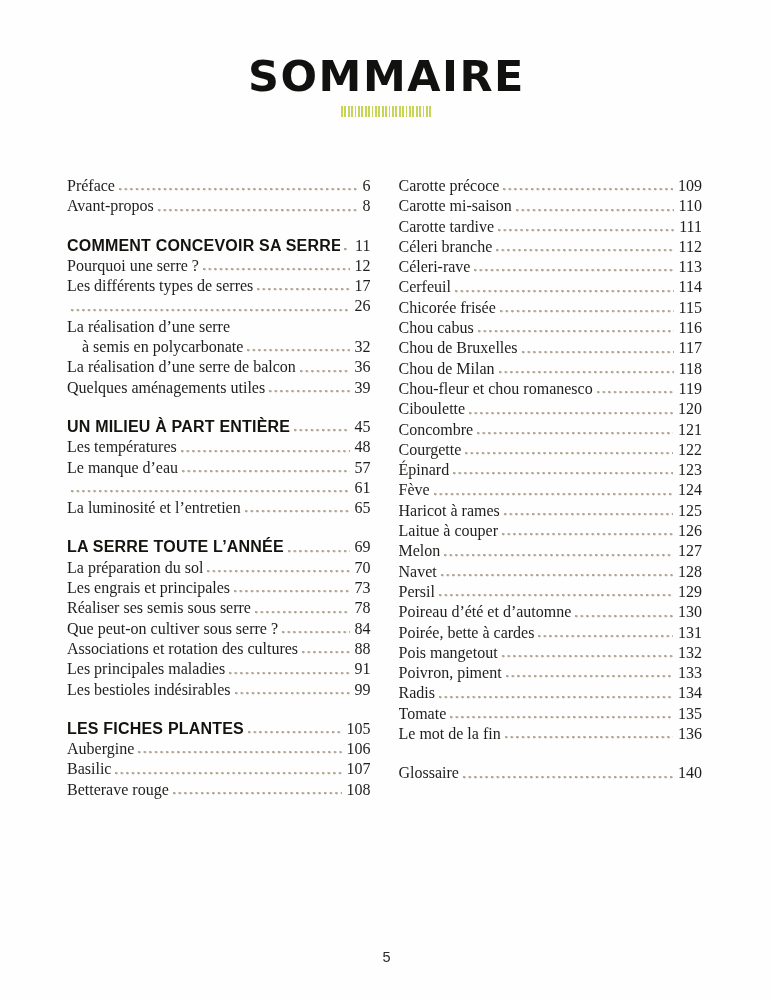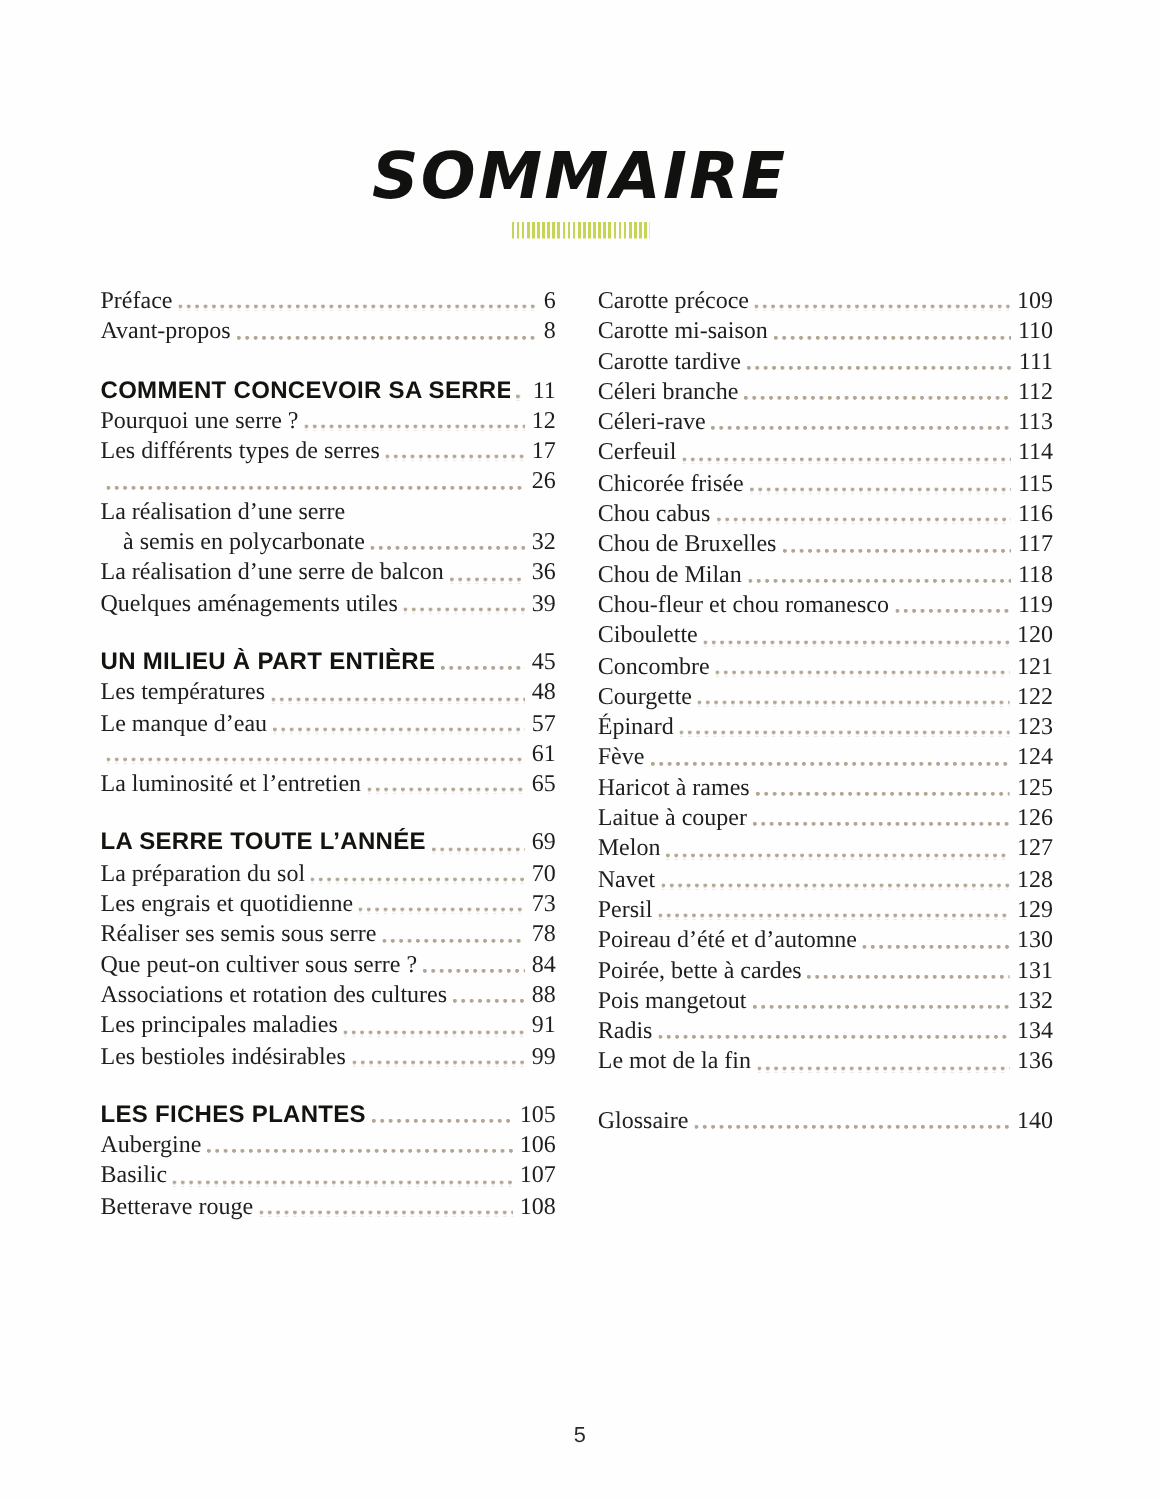--- a/index.html
+++ b/index.html
@@ -14,40 +14,39 @@
     position:relative;
     font-family:"Liberation Serif", serif;
     color:var(--ink);
     overflow:hidden;
   }
   .page{
     position:absolute;inset:0;
     background:#fefefe;
   }
   .title-wrap{
-    padding-top:97px;
+    padding-top:55px;
     text-align:center;
-    font-style:italic;
   }
   .page-title{
     font-family:"DejaVu Sans", sans-serif;
     font-weight:800;
     font-size:43px;
     line-height:1;
     letter-spacing:1.5px;
     color:#111110;
   }
   .tickbar{
     width:92px;height:11px;
     margin:8px auto 0 auto;
     background-image:repeating-linear-gradient(90deg, var(--accent) 0px, var(--accent) 1.8px, transparent 1.8px, transparent 3.4px);
   }
   .columns{
     display:flex;
-    margin-top:32px;
+    margin-top:59px;
     padding-left:67px;
     padding-right:71px;
     gap:28px;
   }
   .col{flex:1;min-width:0;}
   .group{margin-top:19px;}
   .group:first-child{margin-top:0;}
   .row{
     display:flex;
     align-items:baseline;
@@ -184,21 +183,21 @@
             <span class="lbl">LA SERRE TOUTE L’ANNÉE</span>
             <span class="leader"></span>
             <span class="pg">69</span>
           </div>
           <div class="row">
             <span class="lbl">La préparation du sol</span>
             <span class="leader"></span>
             <span class="pg">70</span>
           </div>
           <div class="row">
-            <span class="lbl">Les engrais et quotidienne</span>
+            <span class="lbl">Les engrais et principales</span>
             <span class="leader"></span>
             <span class="pg">73</span>
           </div>
           <div class="row">
             <span class="lbl">Réaliser ses semis sous serre</span>
             <span class="leader"></span>
             <span class="pg">78</span>
           </div>
           <div class="row">
             <span class="lbl">Que peut-on cultiver sous serre ?</span>
@@ -360,23 +359,33 @@
             <span class="lbl">Poirée, bette à cardes</span>
             <span class="leader"></span>
             <span class="pg">131</span>
           </div>
           <div class="row">
             <span class="lbl">Pois mangetout</span>
             <span class="leader"></span>
             <span class="pg">132</span>
           </div>
           <div class="row">
+            <span class="lbl">Poivron, piment</span>
+            <span class="leader"></span>
+            <span class="pg">133</span>
+          </div>
+          <div class="row">
             <span class="lbl">Radis</span>
             <span class="leader"></span>
             <span class="pg">134</span>
+          </div>
+          <div class="row">
+            <span class="lbl">Tomate</span>
+            <span class="leader"></span>
+            <span class="pg">135</span>
           </div>
           <div class="row">
             <span class="lbl">Le mot de la fin</span>
             <span class="leader"></span>
             <span class="pg">136</span>
           </div>
         </div>
         <div class="group">
           <div class="row">
             <span class="lbl">Glossaire</span>

